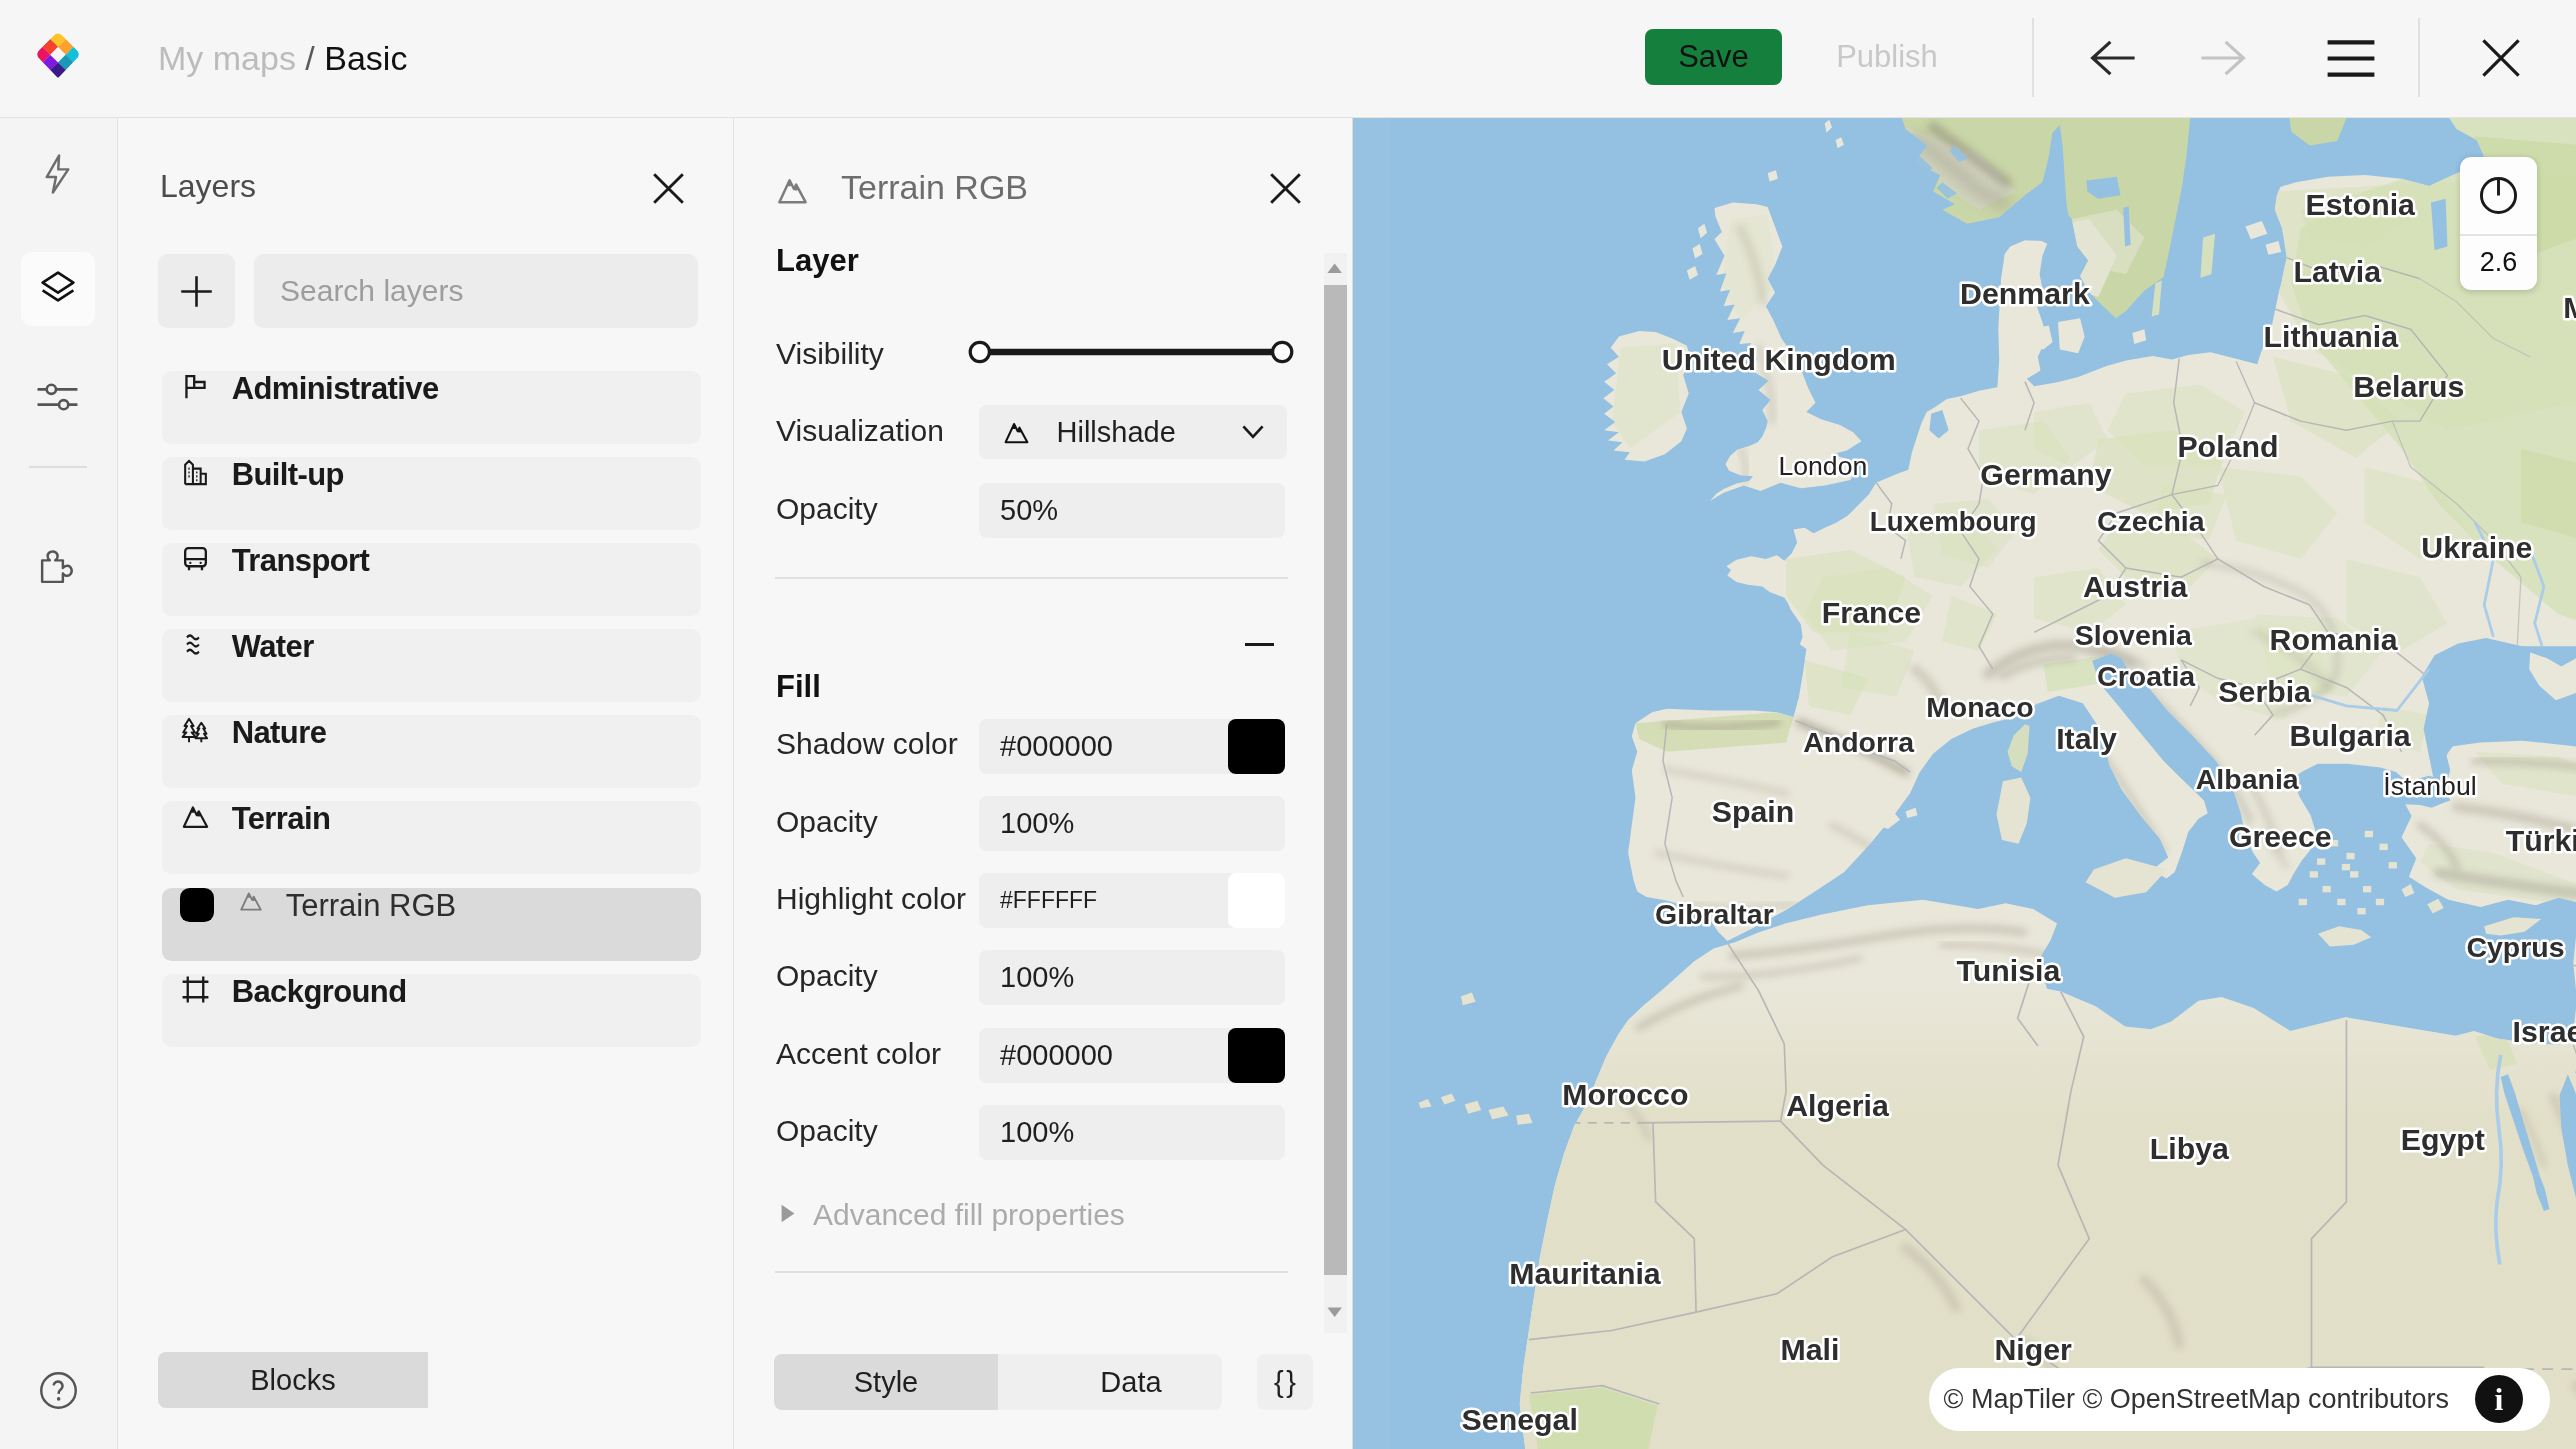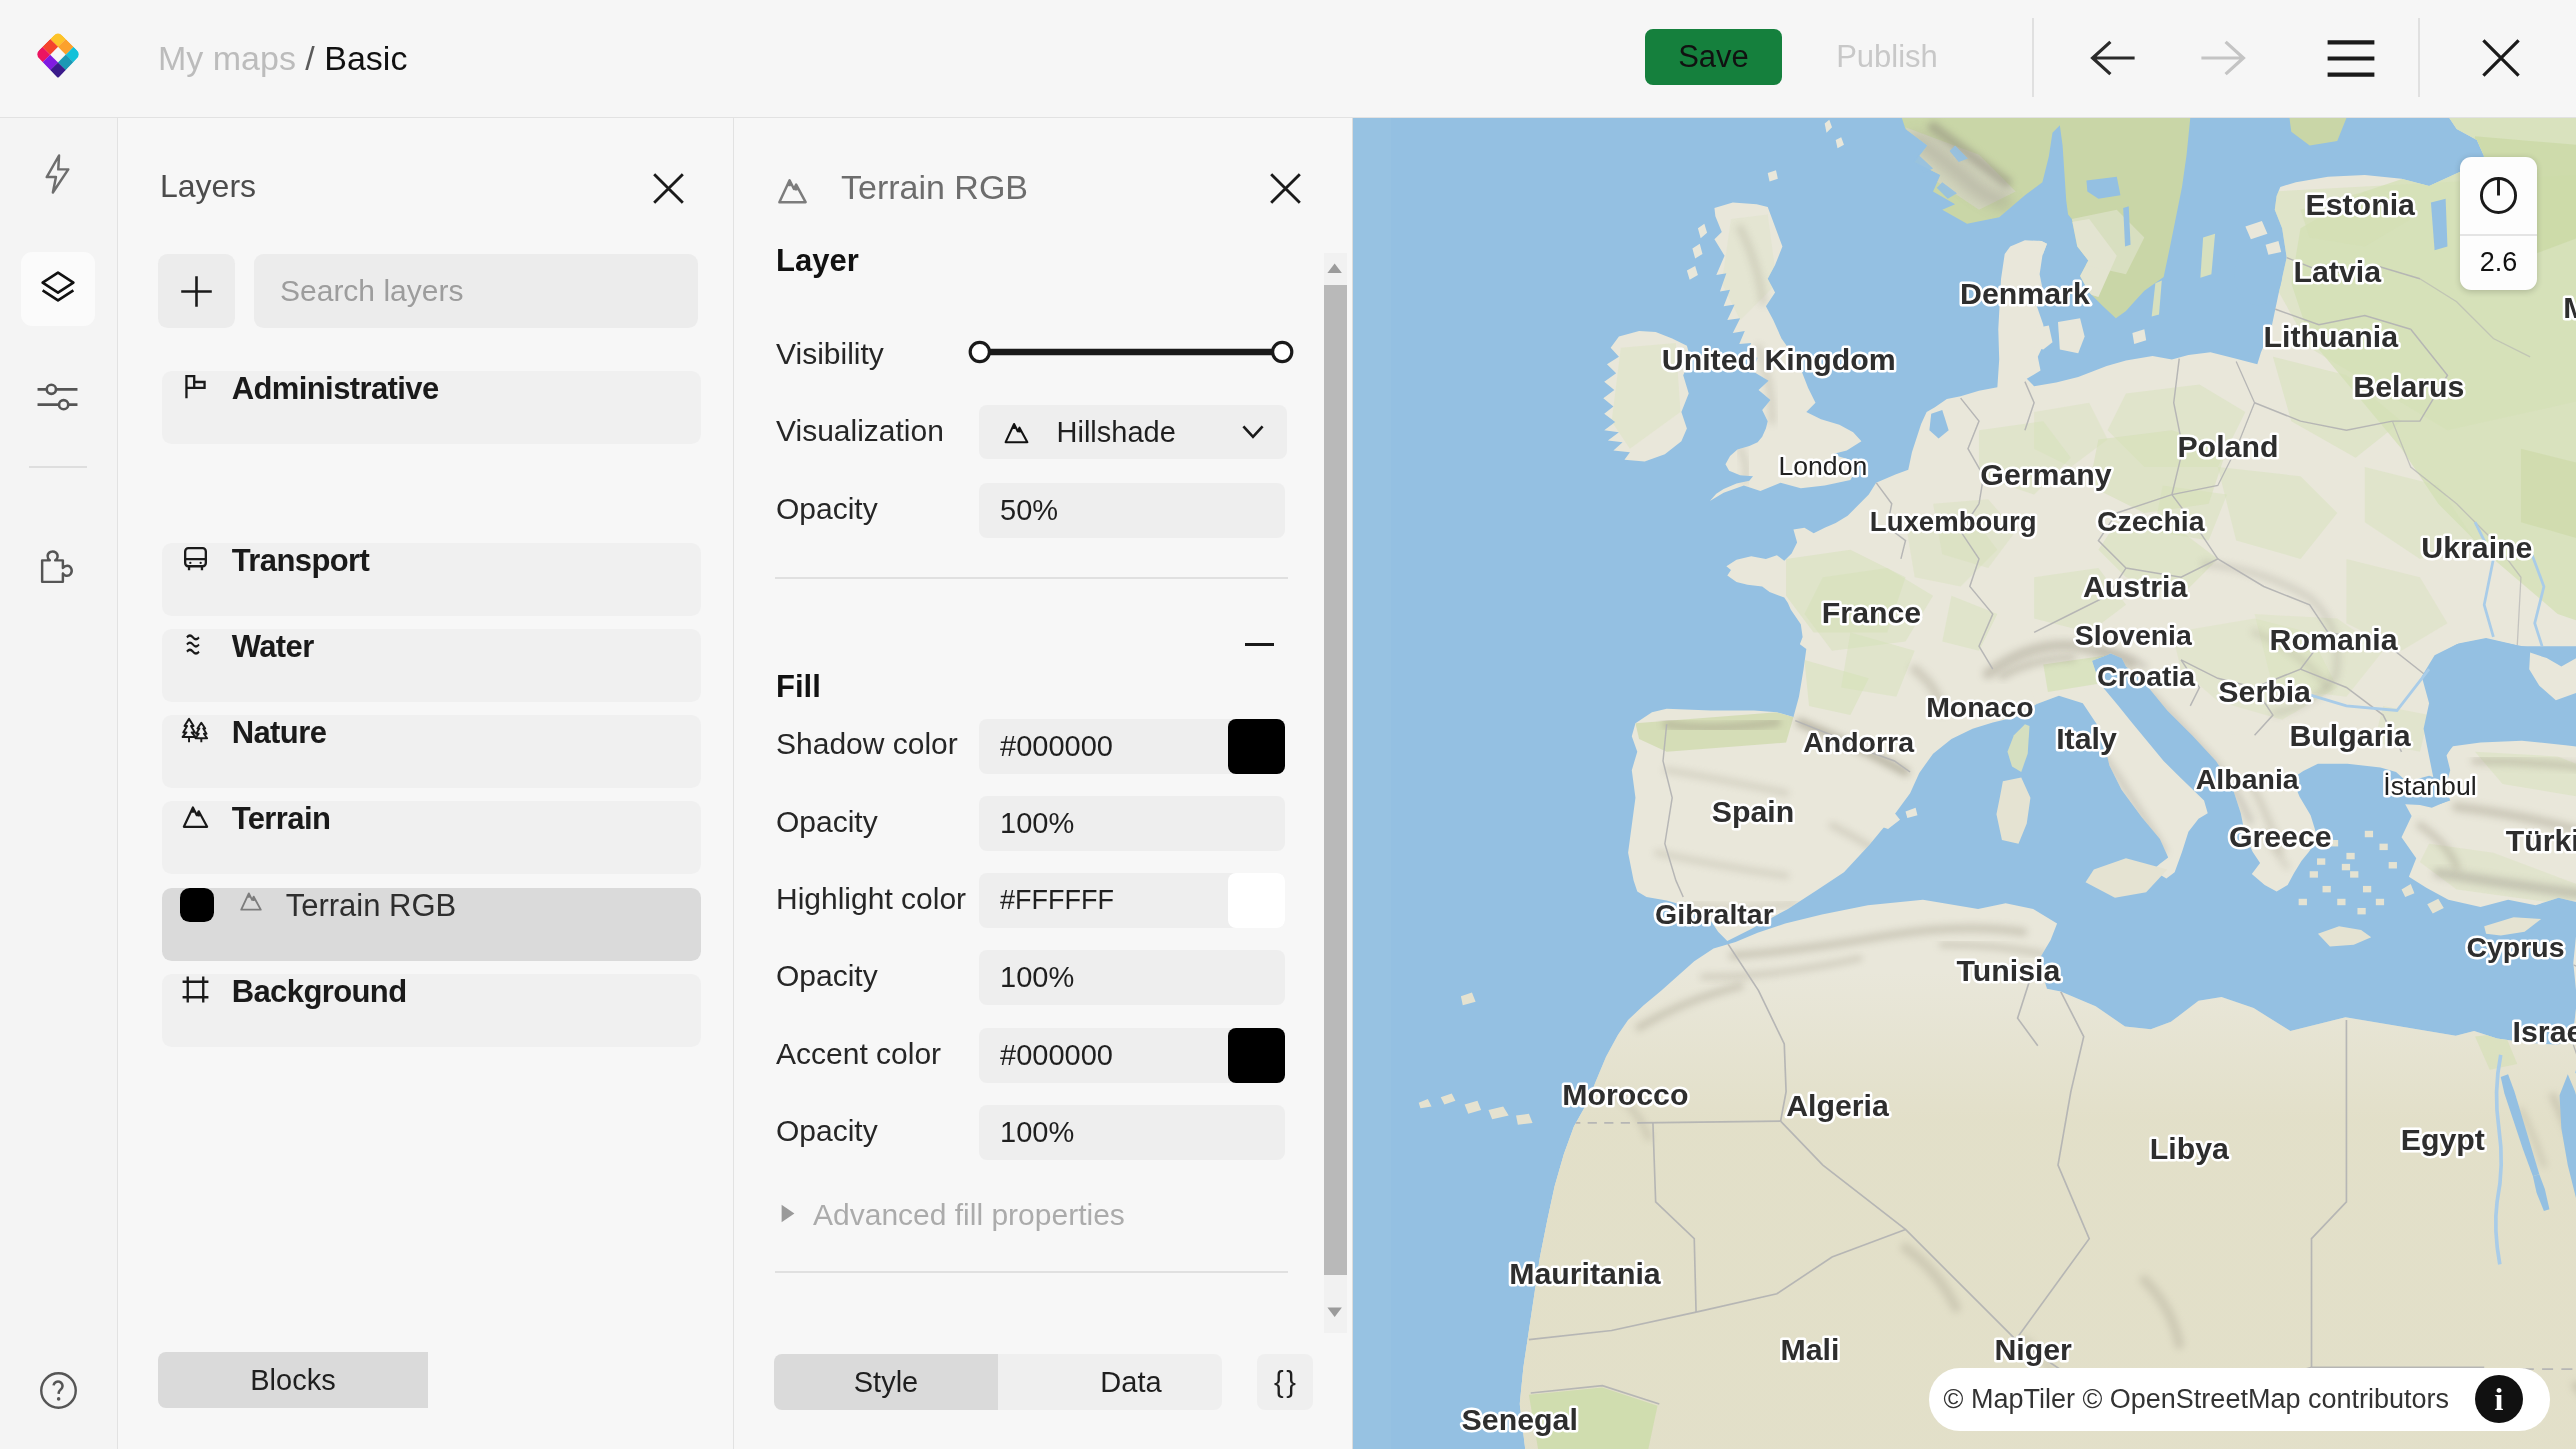--- a/index.html
+++ b/index.html
@@ -96,20 +96,26 @@
   </svg>
   <div class="abs" style="left:136px;top:136px;width:444px;height:74px;background:#ececec;border-radius:9.7px;display:flex;align-items:center;">
       <span style="margin-left:26px;font-size:30px;color:#9d9d9d;">Search layers</span>
     </div>
   <div class="row" style="top:253px">
       <svg class="ic" viewBox="0 0 24 24">
         <path d="M5 21 L5 3 M5 4 L11 4 L11 8.5 L19 8.5 L19 13 L5 13 M11 4 L11 8.5 M11 8.5 L11 13" fill="none" stroke="#1a1a1a" stroke-width="1.8"></path>
       </svg>
       <div class="tx">Administrative</div>
     </div>
+  <div class="row" style="top:339px">
+      <svg class="ic" viewBox="0 0 24 24">
+        <path d="M4 21 L4 6 L7 3 L10 6 L10 21 M4 21 L16 21 M10 9 L16 9 L16 21 M16 13 L20 13 L20 21 L16 21 M6.5 9 L7.5 9 M6.5 12 L7.5 12 M6.5 15 L7.5 15 M12.5 12 L13.5 12 M12.5 15 L13.5 15 M12.5 18 L13.5 18" fill="none" stroke="#1a1a1a" stroke-width="1.6"></path>
+      </svg>
+      <div class="tx">Built-up</div>
+    </div>
   <div class="row" style="top:425px">
       <svg class="ic" viewBox="0 0 24 24">
         <rect x="4" y="4" width="16" height="14" rx="2.5" fill="none" stroke="#1a1a1a" stroke-width="1.8"></rect>
         <path d="M4 12.5 L20 12.5 M7 21 L7 18 M17 21 L17 18" stroke="#1a1a1a" stroke-width="1.8"></path>
         <circle cx="8" cy="15.4" r="0.9" fill="#1a1a1a"></circle>
         <circle cx="16" cy="15.4" r="0.9" fill="#1a1a1a"></circle>
       </svg>
       <div class="tx">Transport</div>
     </div>
   <div class="row" style="top:511px">
@@ -184,21 +190,21 @@
   <div class="inbox" style="left:246px;top:601px;width:306px;height:55px;">
       <span style="margin-left:21px;font-size:29px;color:#1f1f1f;">#000000</span>
     </div>
   <div class="abs" style="left:495px;top:601px;width:57px;height:55px;background:#000;border-radius:8px;"></div>
   <div class="lab" style="top:687px;">Opacity</div>
   <div class="inbox" style="left:246px;top:678px;width:306px;height:55px;">
       <span style="margin-left:21px;font-size:29px;color:#1f1f1f;">100%</span>
     </div>
   <div class="lab" style="top:764px;">Highlight color</div>
   <div class="inbox" style="left:246px;top:755px;width:306px;height:55px;">
-      <span style="margin-left:21px;font-size:27px;color:#1f1f1f;text-align:right;">#FFFFFF</span>
+      <span style="margin-left:21px;font-size:23px;color:#1f1f1f;text-align:right;">#FFFFFF</span>
     </div>
   <div class="abs" style="left:495px;top:755px;width:57px;height:55px;background:#fff;border-radius:8px;"></div>
   <div class="lab" style="top:841px;">Opacity</div>
   <div class="inbox" style="left:246px;top:832px;width:306px;height:55px;">
       <span style="margin-left:21px;font-size:29px;color:#1f1f1f;">100%</span>
     </div>
   <div class="lab" style="top:919px;">Accent color</div>
   <div class="inbox" style="left:246px;top:910px;width:306px;height:55px;">
       <span style="margin-left:21px;font-size:29px;color:#1f1f1f;">#000000</span>
     </div>

